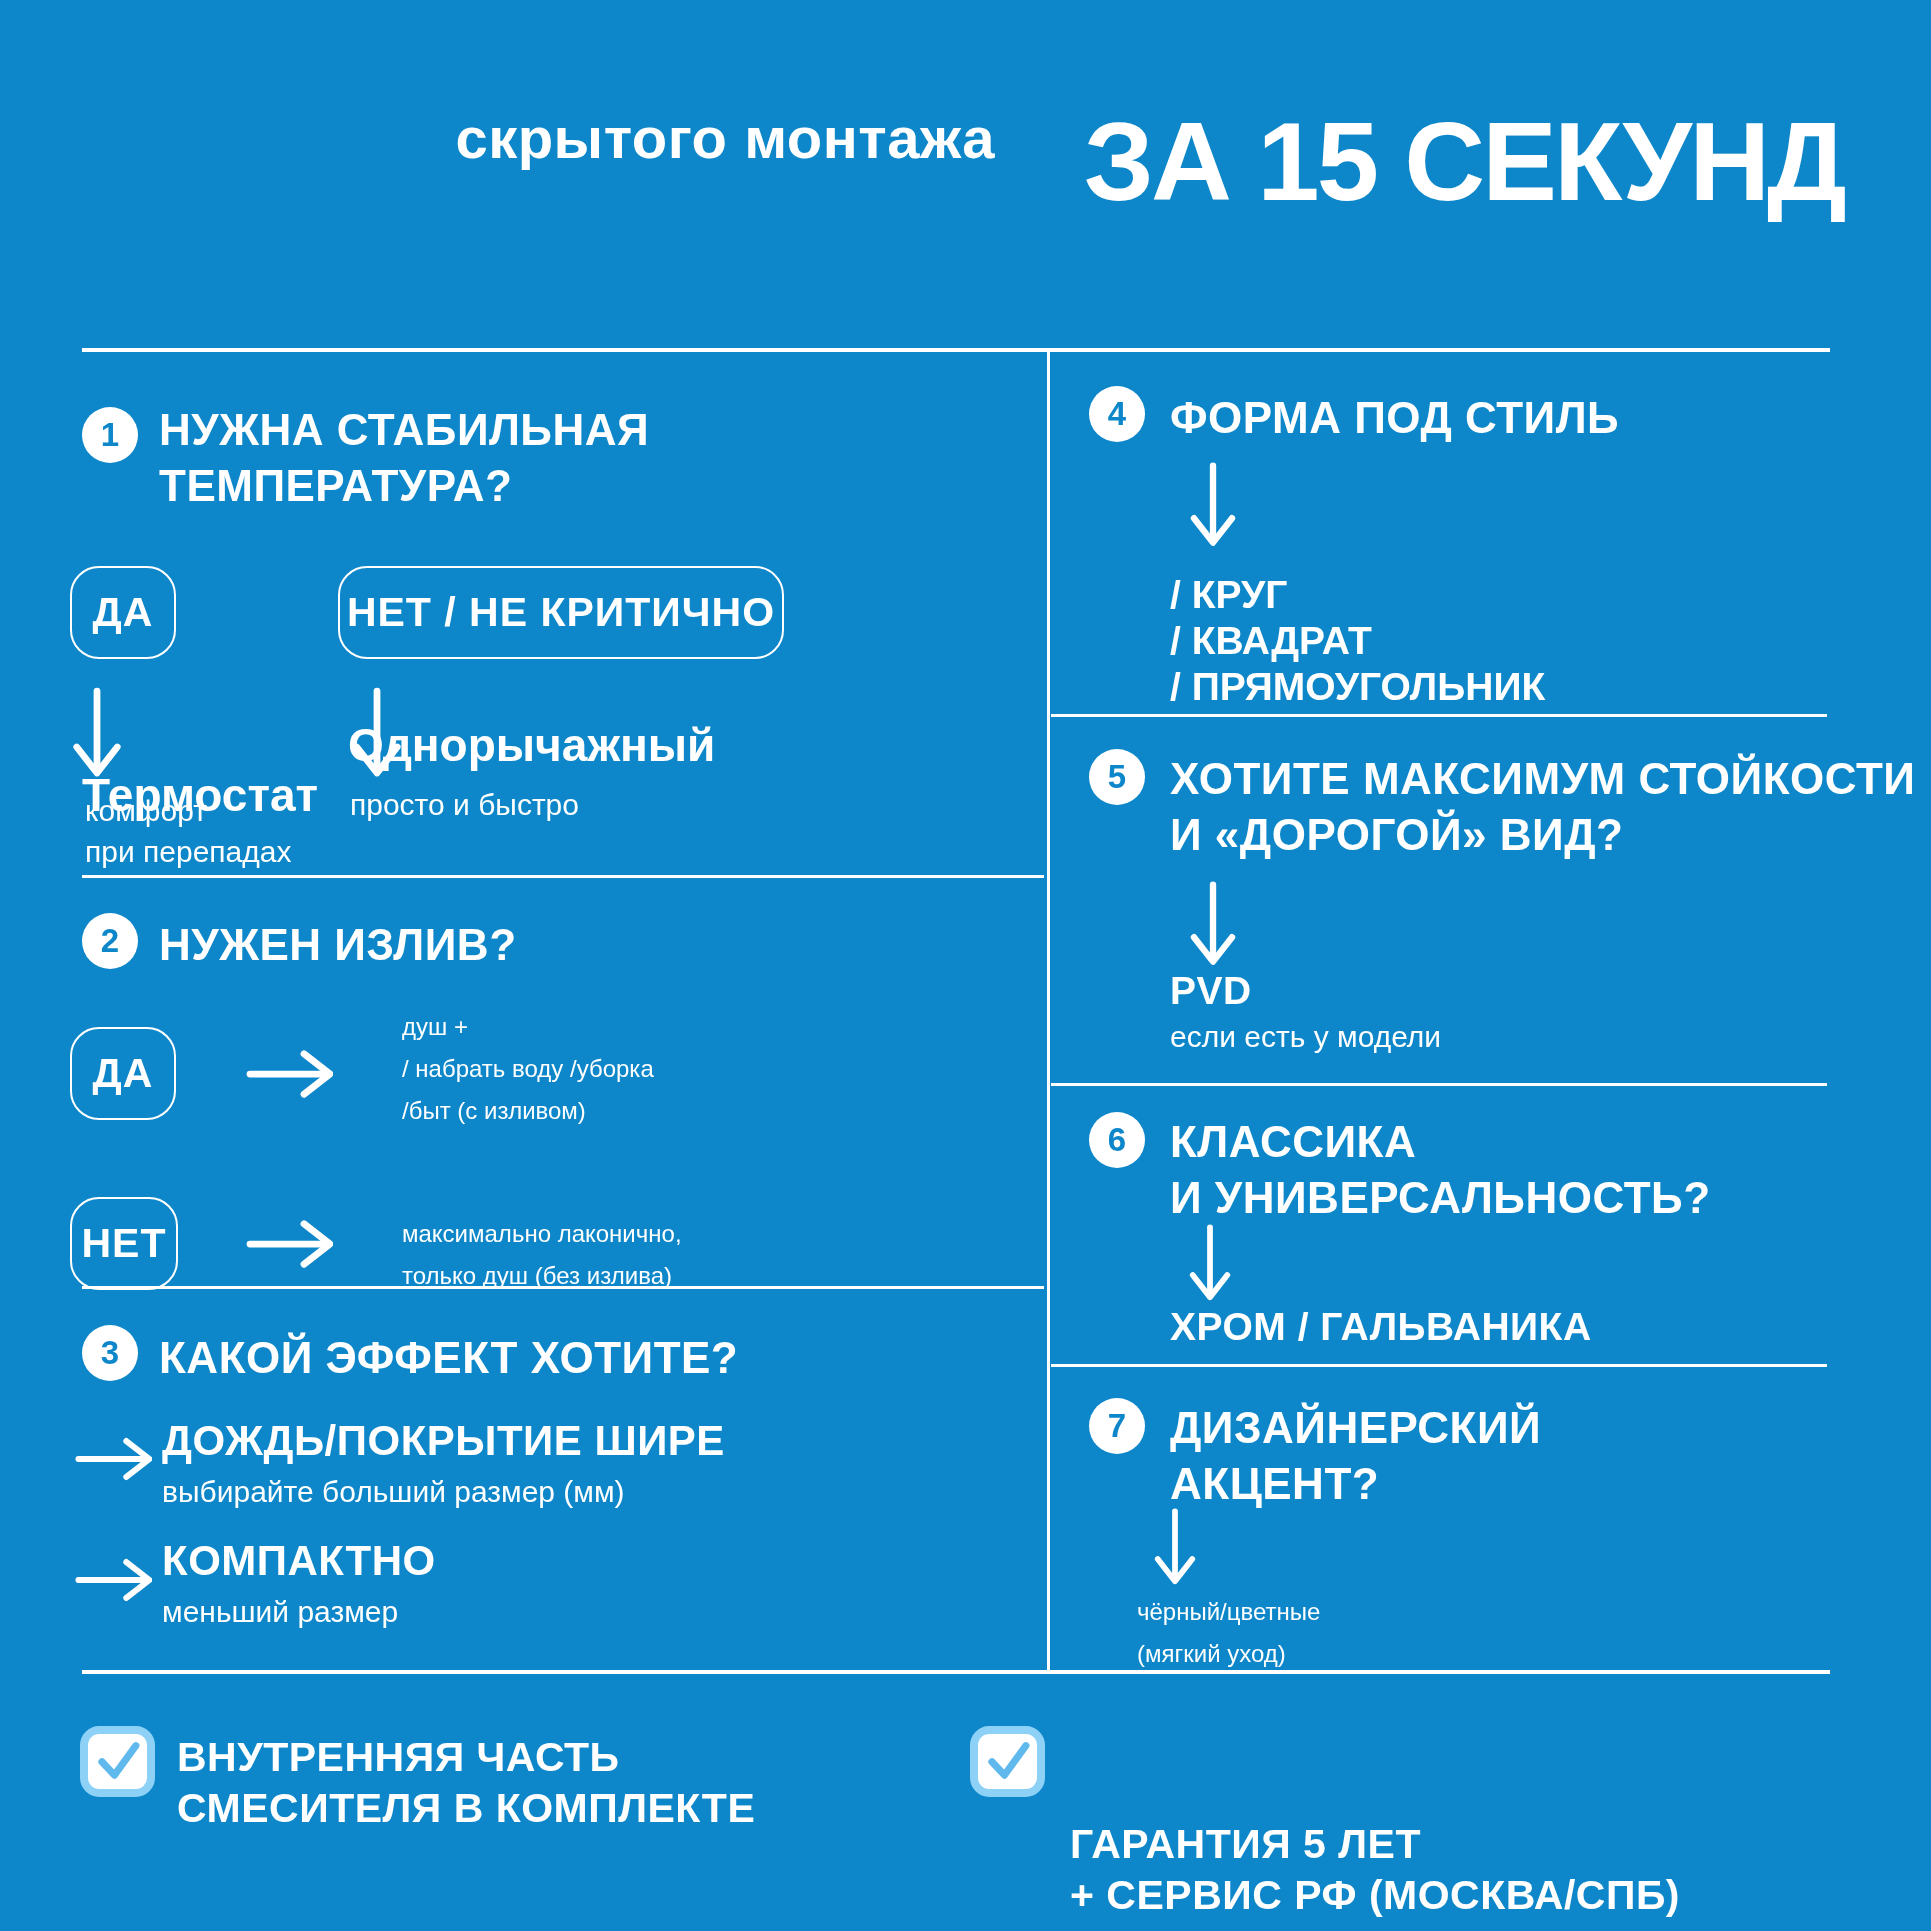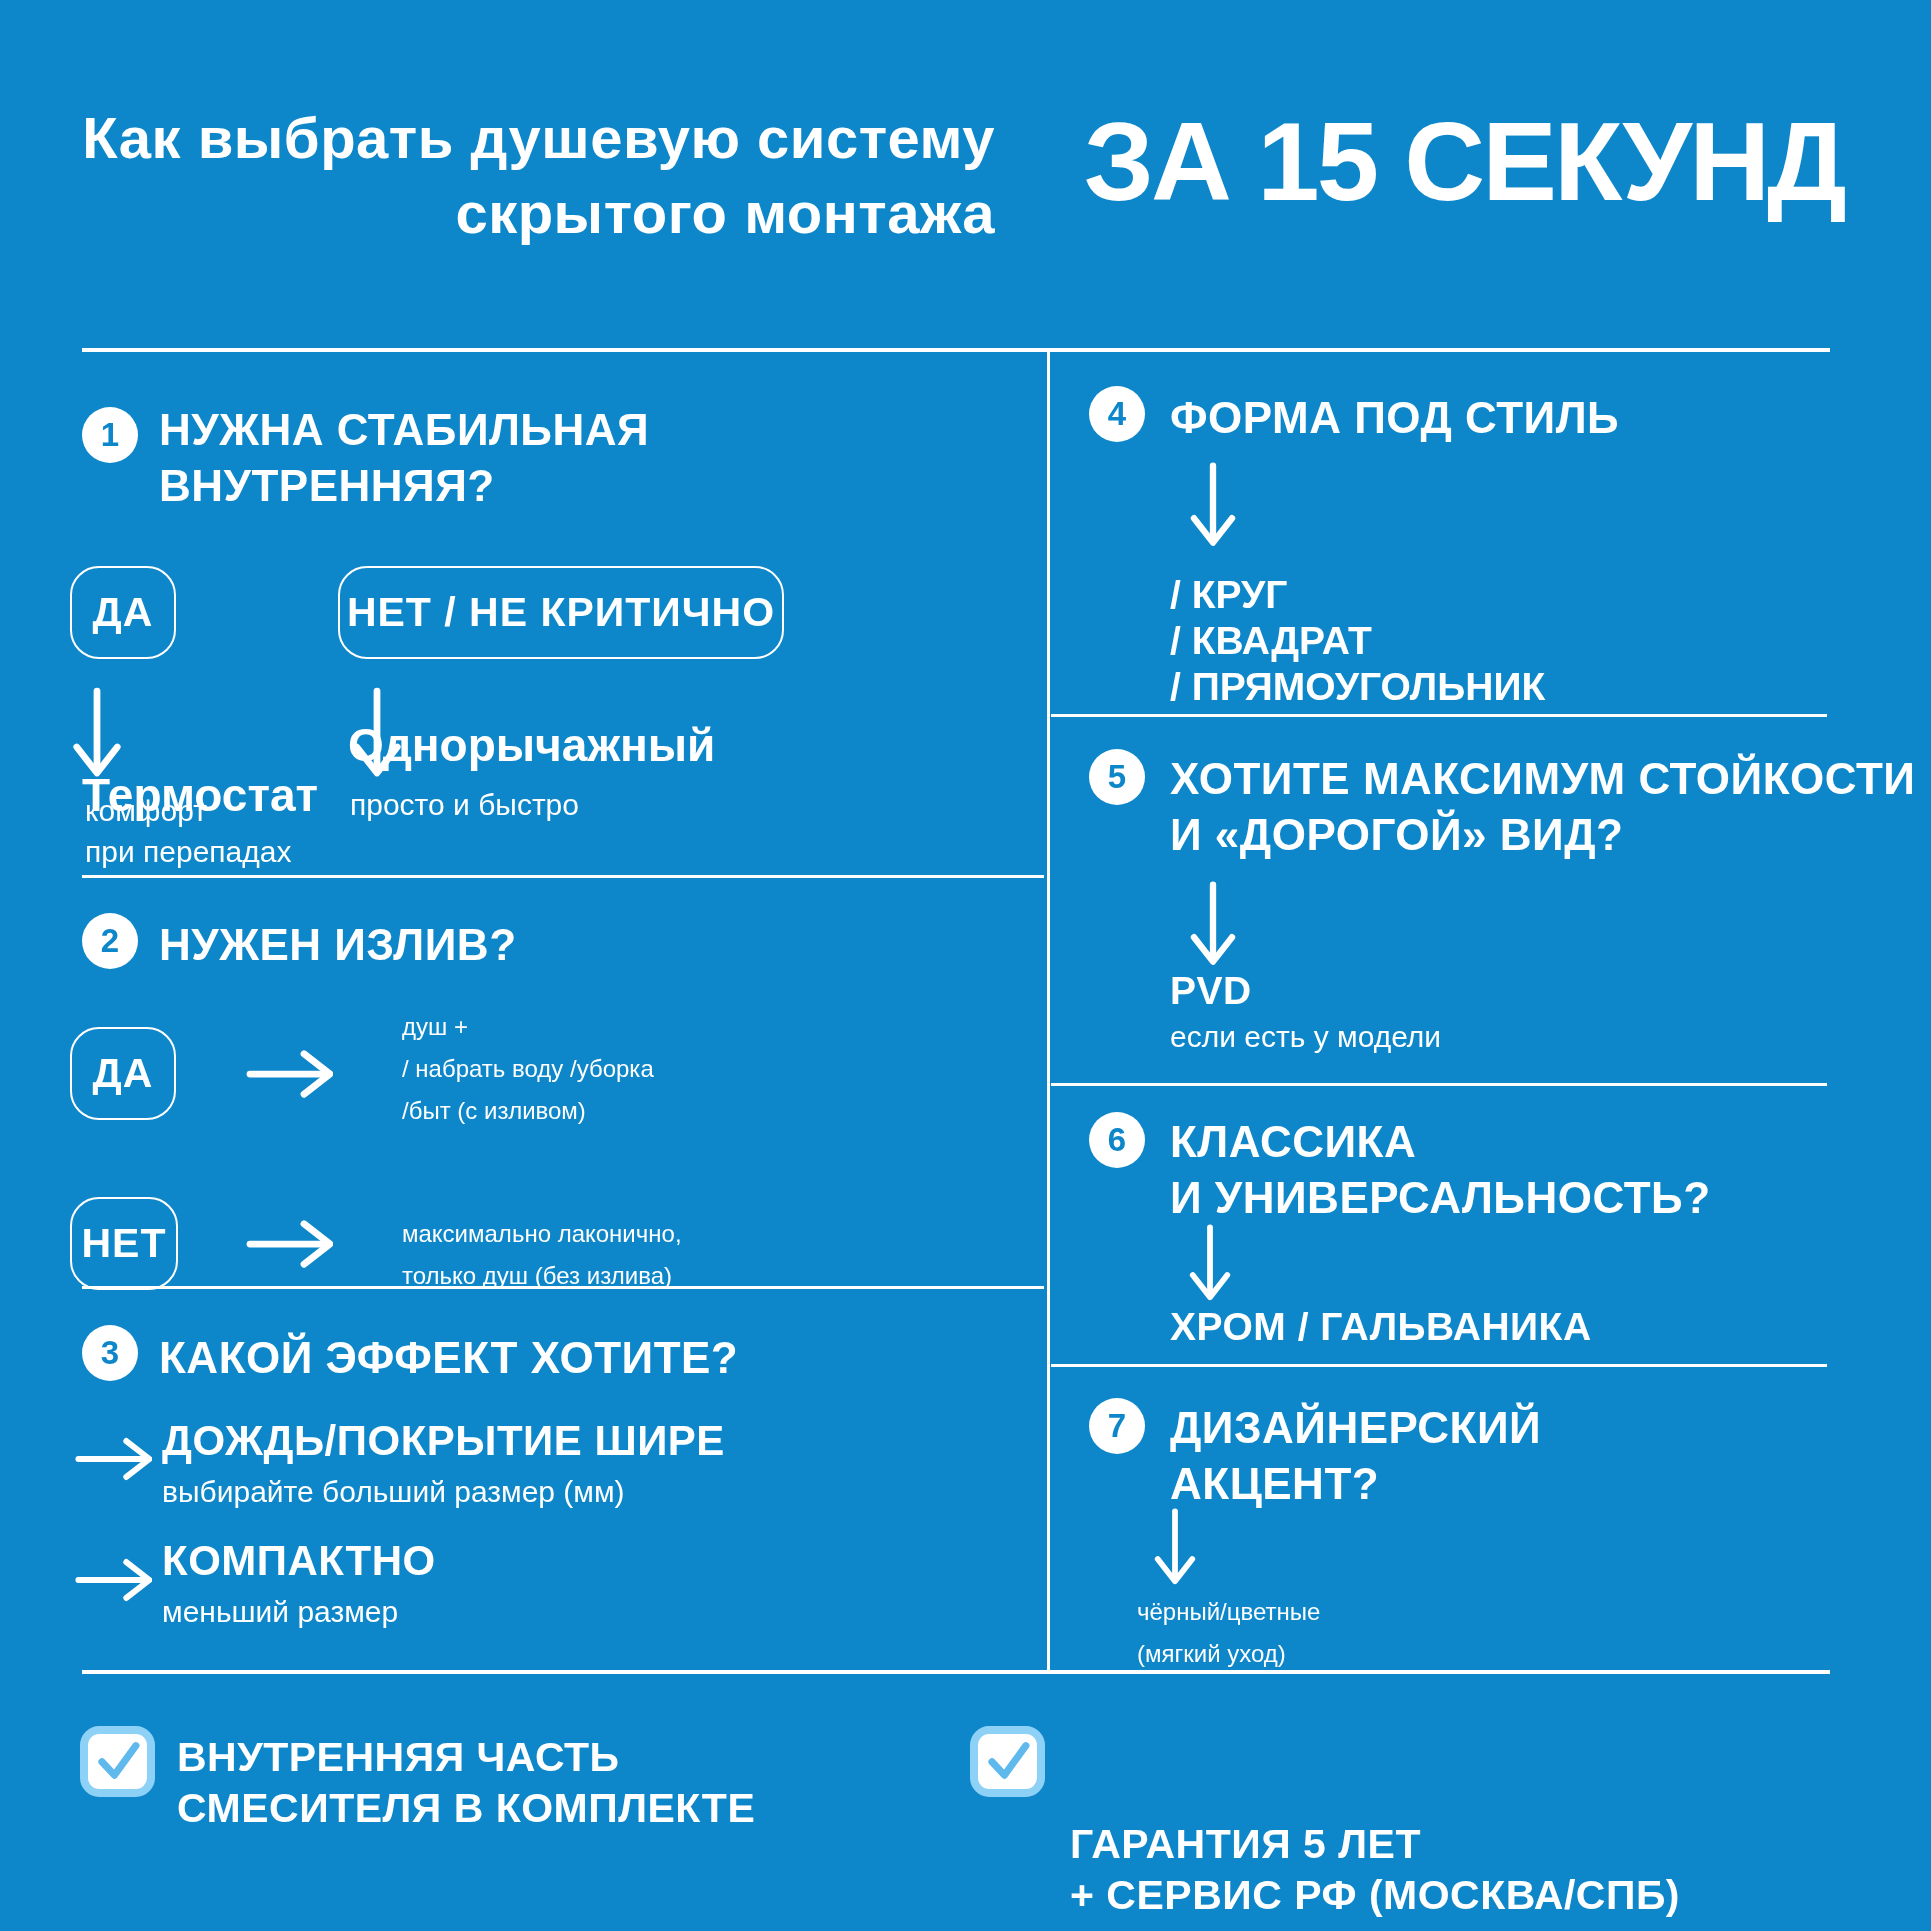--- a/index.html
+++ b/index.html
@@ -67,40 +67,39 @@
   }
   .checkbox svg polyline{stroke:var(--cb-check);stroke-width:8;fill:none;stroke-linecap:round;stroke-linejoin:round;}
   .footer-label{font-size:41px;line-height:51px;font-weight:700;letter-spacing:0.5px;}
 </style>
 </head>
 <body>
 
 <div class="page">
 
   <div class="abs title-left">
-    <div>Как выбрать душевую систему</div>
     <div>скрытого монтажа</div>
   </div>
   <div class="abs title-big">ЗА 15 СЕКУНД</div>
 
   <div class="abs hline line-top"></div>
   <div class="abs hline line-bottom"></div>
   <div class="abs vline vdivider"></div>
   <div class="abs hline sep-l1"></div>
   <div class="abs hline sep-l2"></div>
   <div class="abs hline sep-r1"></div>
   <div class="abs hline sep-r2"></div>
   <div class="abs hline sep-r3"></div>
 
   <div class="abs badge" style="left:82px;top:407px;">
     <span>1</span>
   </div>
   <div class="abs sec-title" style="left:159px;top:402px;">
     <div>НУЖНА СТАБИЛЬНАЯ</div>
-    <div>ВНУТРЕННЯЯ?</div>
+    <div>ТЕМПЕРАТУРА?</div>
   </div>
   <div class="abs pill" style="left:70px;top:566px;width:106px;height:93px;">
     <span>ДА</span>
   </div>
   <div class="abs pill" style="left:338px;top:566px;width:446px;height:93px;">
     <span>НЕТ / НЕ КРИТИЧНО</span>
   </div>
   <div class="abs arrow" style="left:70px;top:687px;">
     <svg width="54" height="93" viewBox="0 0 56 96">
         <line x1="28" y1="4" x2="28" y2="86"></line>

